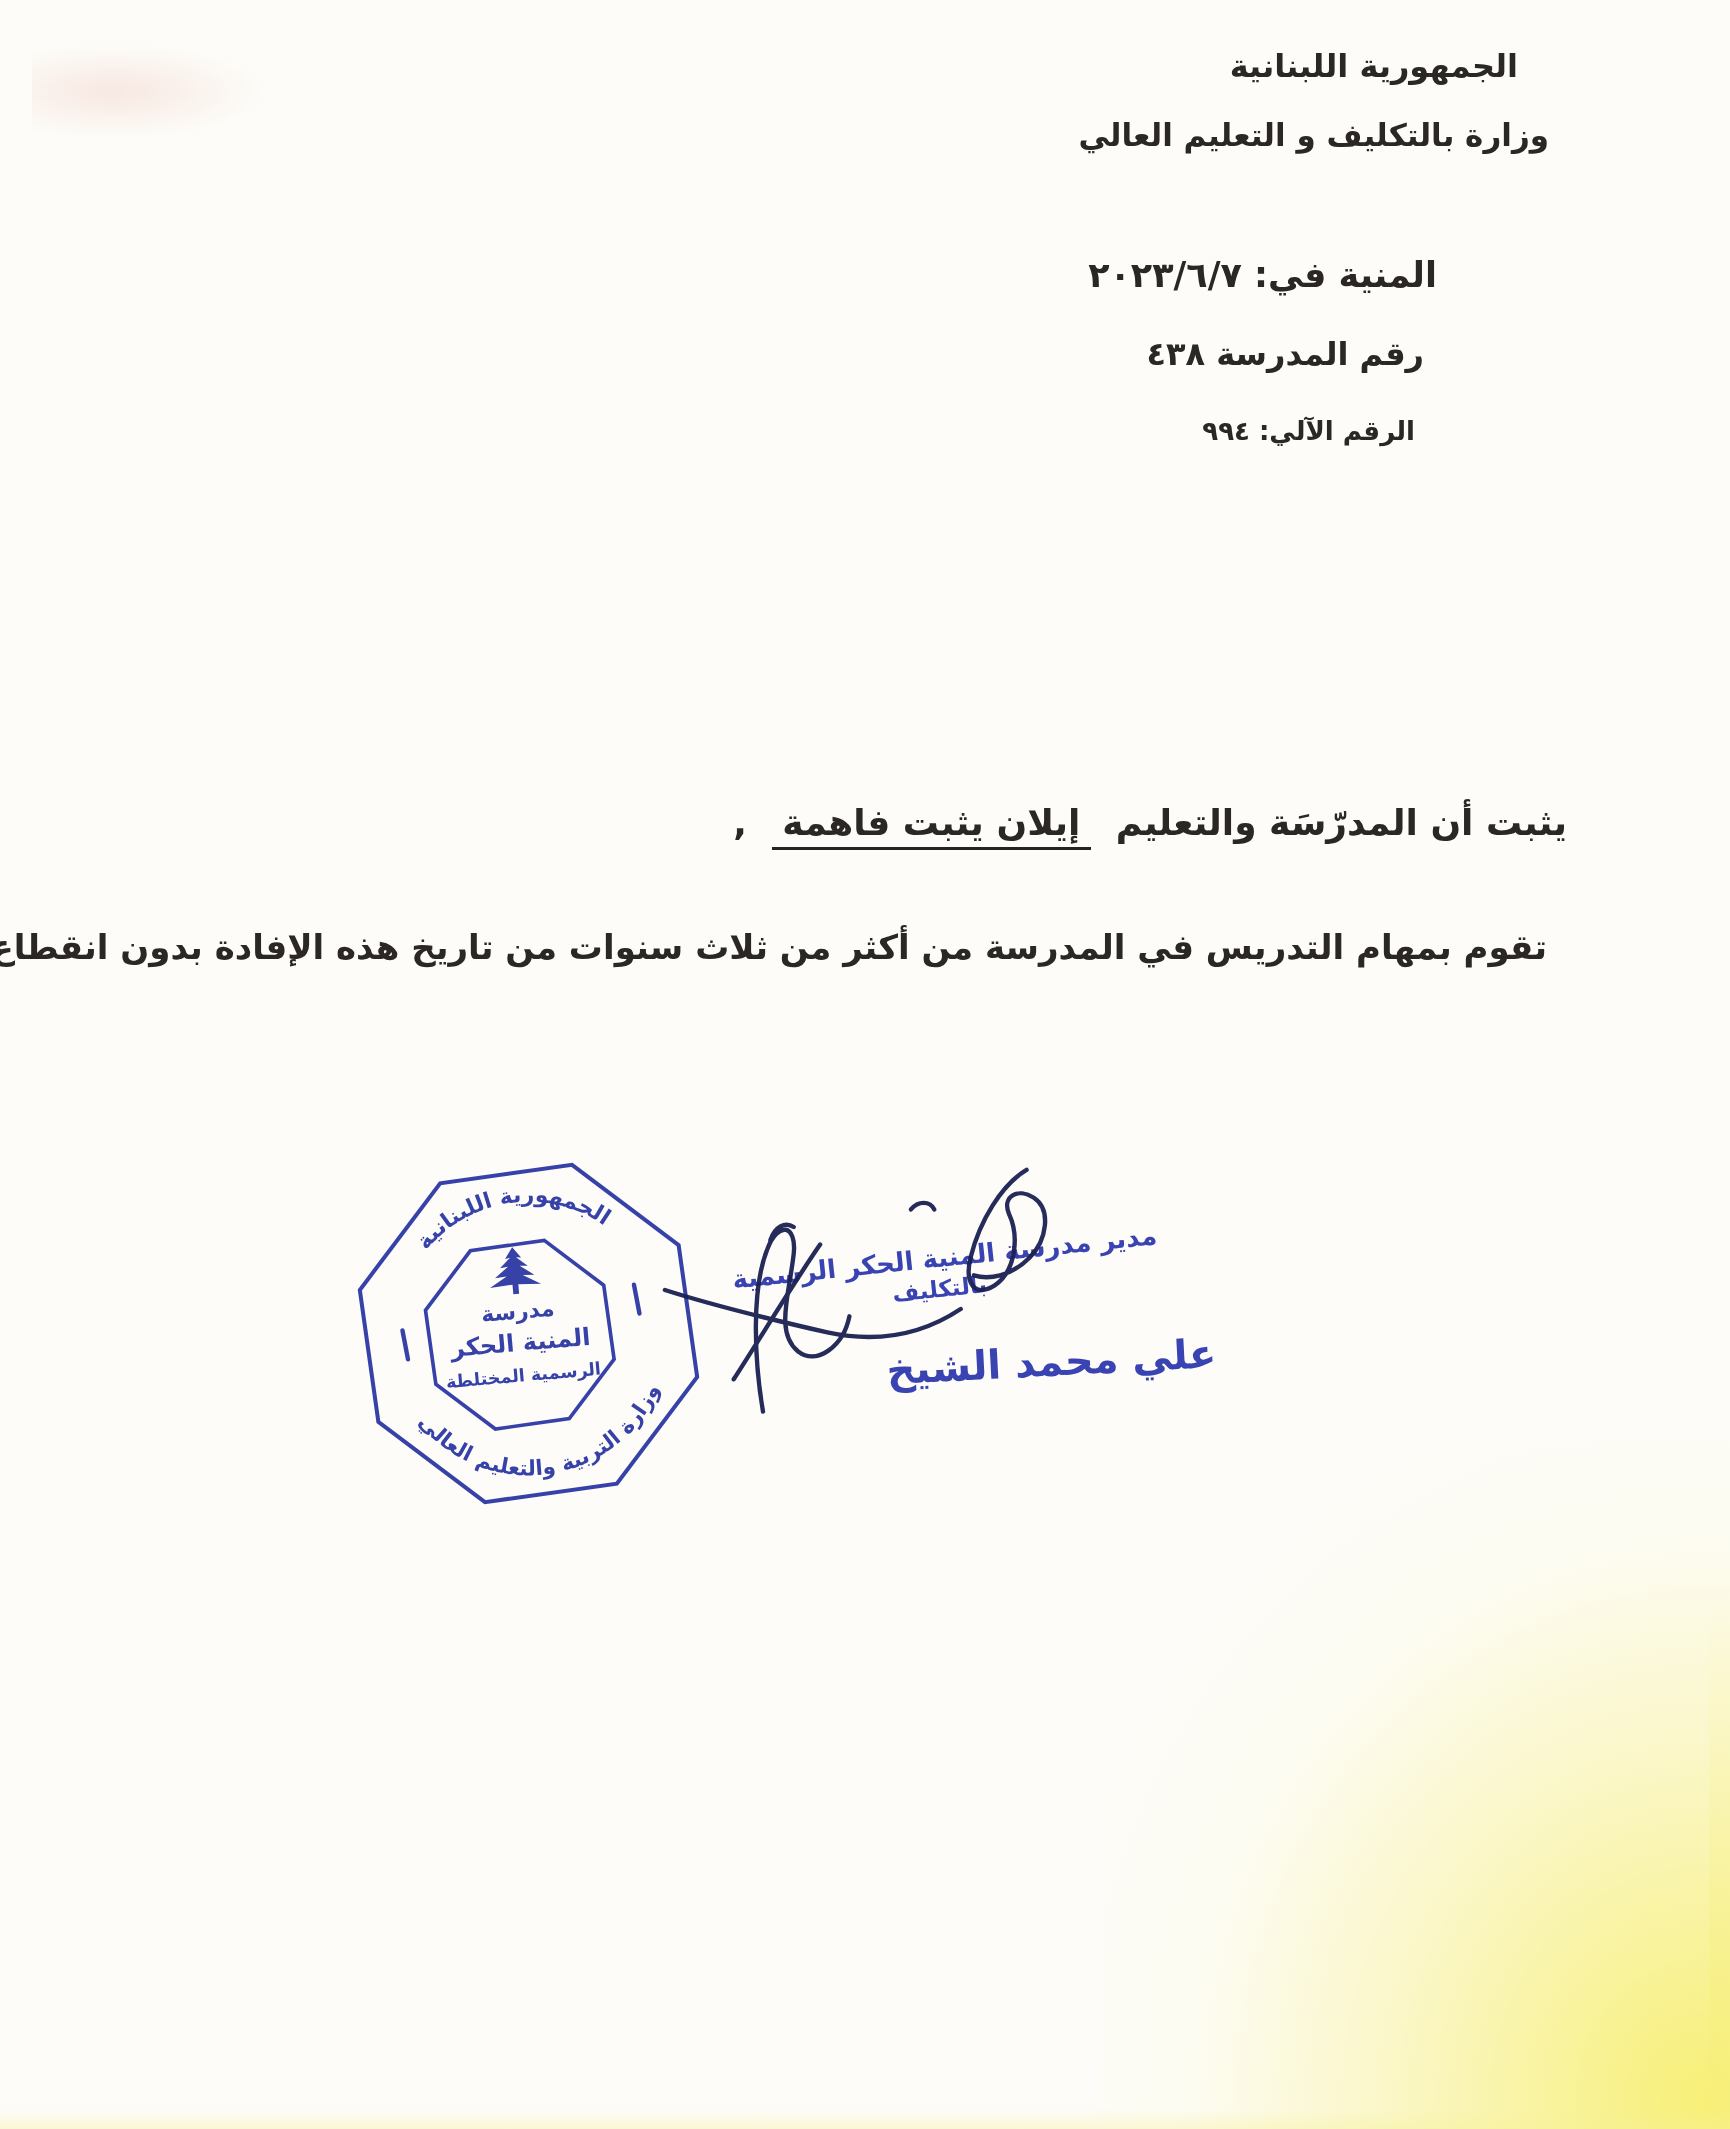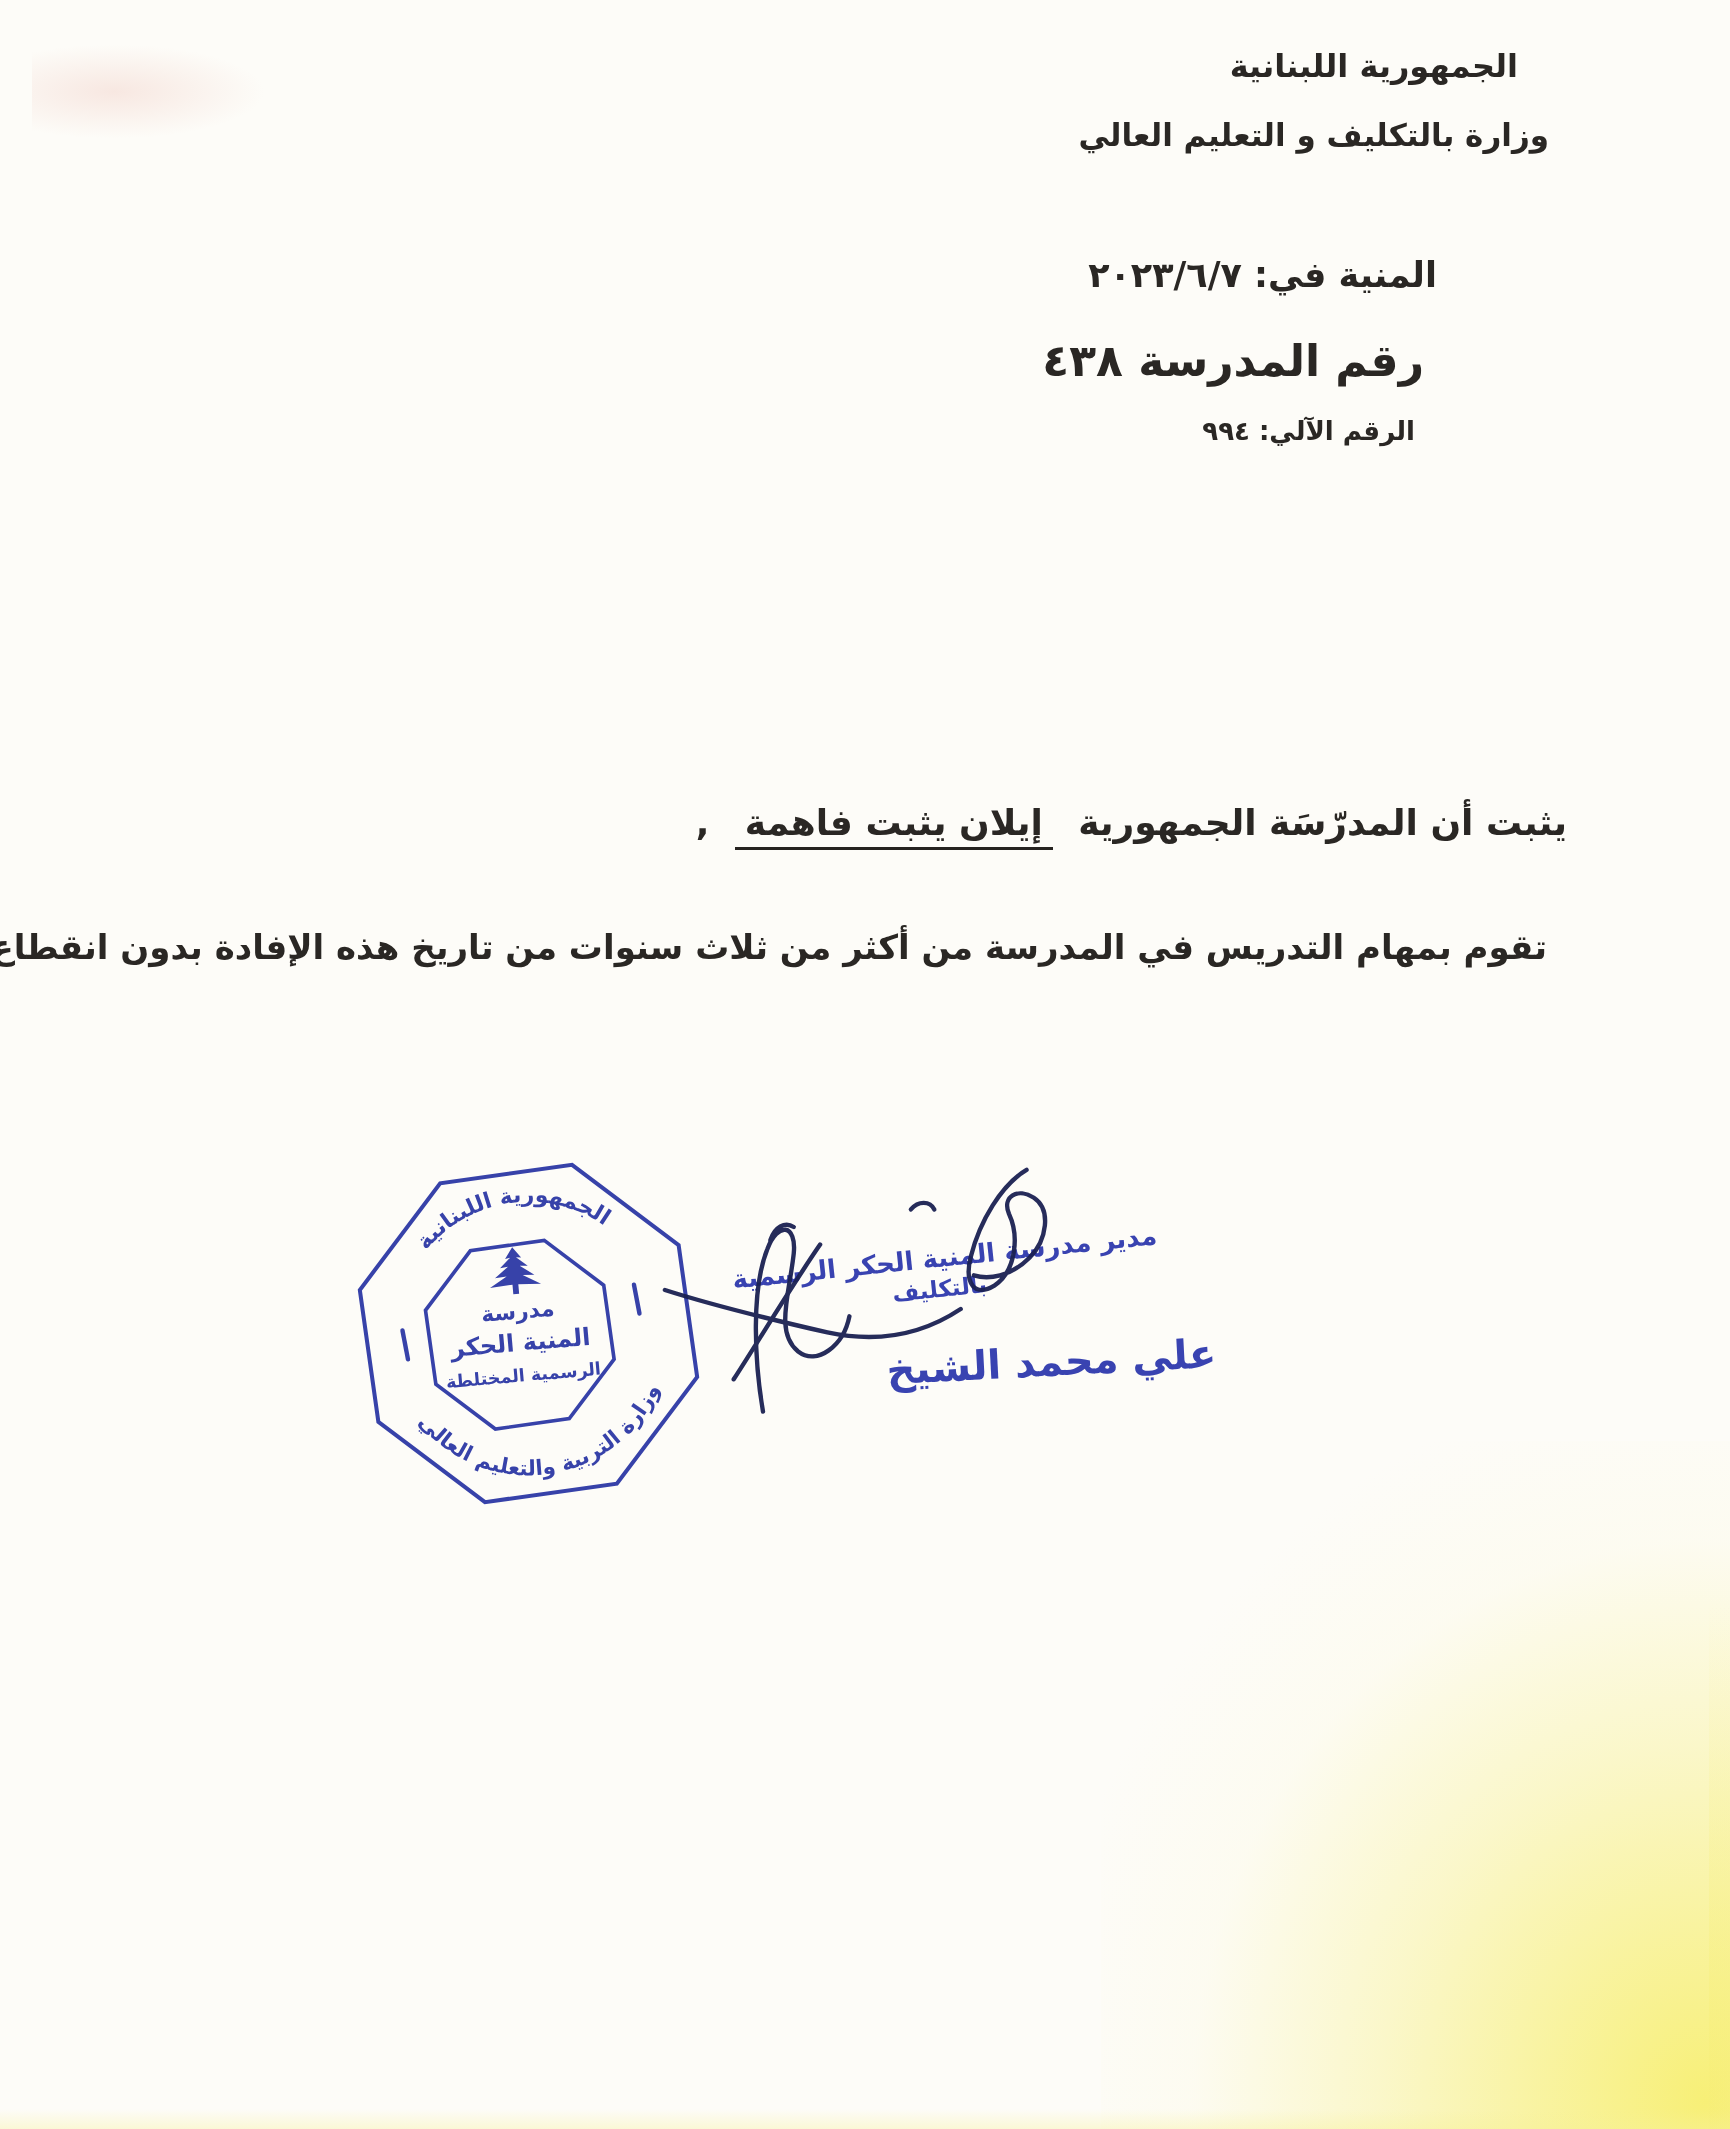--- a/index.html
+++ b/index.html
@@ -15,21 +15,21 @@
   .txt{
     position:absolute;
     direction:rtl;
     white-space:pre;
     font-weight:bold;
     color:#2a2724;
   }
   .hdr1{top:47px;  right:213px; font-size:32px; letter-spacing:0;}
   .hdr2{top:117px; right:182px; font-size:31px;}
   .meta1{top:255px; right:294px; font-size:35px;}
-  .meta2{top:335px; right:307px; font-size:44px;}
+  .meta2{top:335px; right:307px; font-size:32px;}
   .meta3{top:416px; right:316px; font-size:26px;}
   .title{
     top:486px; left:50%; transform:translateX(-50%);
     font-size:42px; font-weight:bold;
     border-bottom:4.4px solid #231f1c;
     padding:0 8.8px 8.8px 8.8px;
   }
   .body1{top:671px;  right:174px; font-size:36px;}
   .body2{top:802px; right:164px; font-size:36px;}
   .body3{top:927px; right:184px; font-size:34px;}
@@ -82,21 +82,21 @@
 
   <div class="txt hdr1">الجمهورية اللبنانية</div>
   <div class="txt hdr2">وزارة بالتكليف و التعليم العالي</div>
 
   <div class="txt meta1">المنية في: ٢٠٢٣/٦/٧</div>
   <div class="txt meta2">رقم المدرسة ٤٣٨</div>
   <div class="txt meta3">الرقم الآلي: ٩٩٤</div>
 
 
 
-  <div class="txt body2"><span>يثبت أن المدرّسَة الجمهورية  </span><span class="u-name">إيلان يثبت فاهمة</span><span>  ,</span></div>
+  <div class="txt body2"><span>يثبت أن المدرّسَة والتعليم  </span><span class="u-name">إيلان يثبت فاهمة</span><span>  ,</span></div>
 
   <div class="txt body3">تقوم بمهام التدريس في المدرسة من أكثر من ثلاث سنوات من تاريخ هذه الإفادة بدون انقطاع .</div>
 
   <svg class="stamp-svg" viewBox="-300 -300 600 600">
     <g transform="rotate(-8)" stroke="#2733a3" fill="none" stroke-linecap="round">
       <polygon points="220,-91 91,-220 -91,-220 -220,-91 -220,91 -91,220 91,220 220,91" stroke-width="5.5"></polygon>
       <polygon transform="translate(-12,0)" points="123,-51 51,-123 -51,-123 -123,-51 -123,51 -51,123 51,123 123,51" stroke-width="5"></polygon>
       <line x1="-170" y1="-28" x2="-168" y2="12" stroke-width="6"></line>
       <line x1="152" y1="-46" x2="154" y2="-6" stroke-width="6"></line>
 

